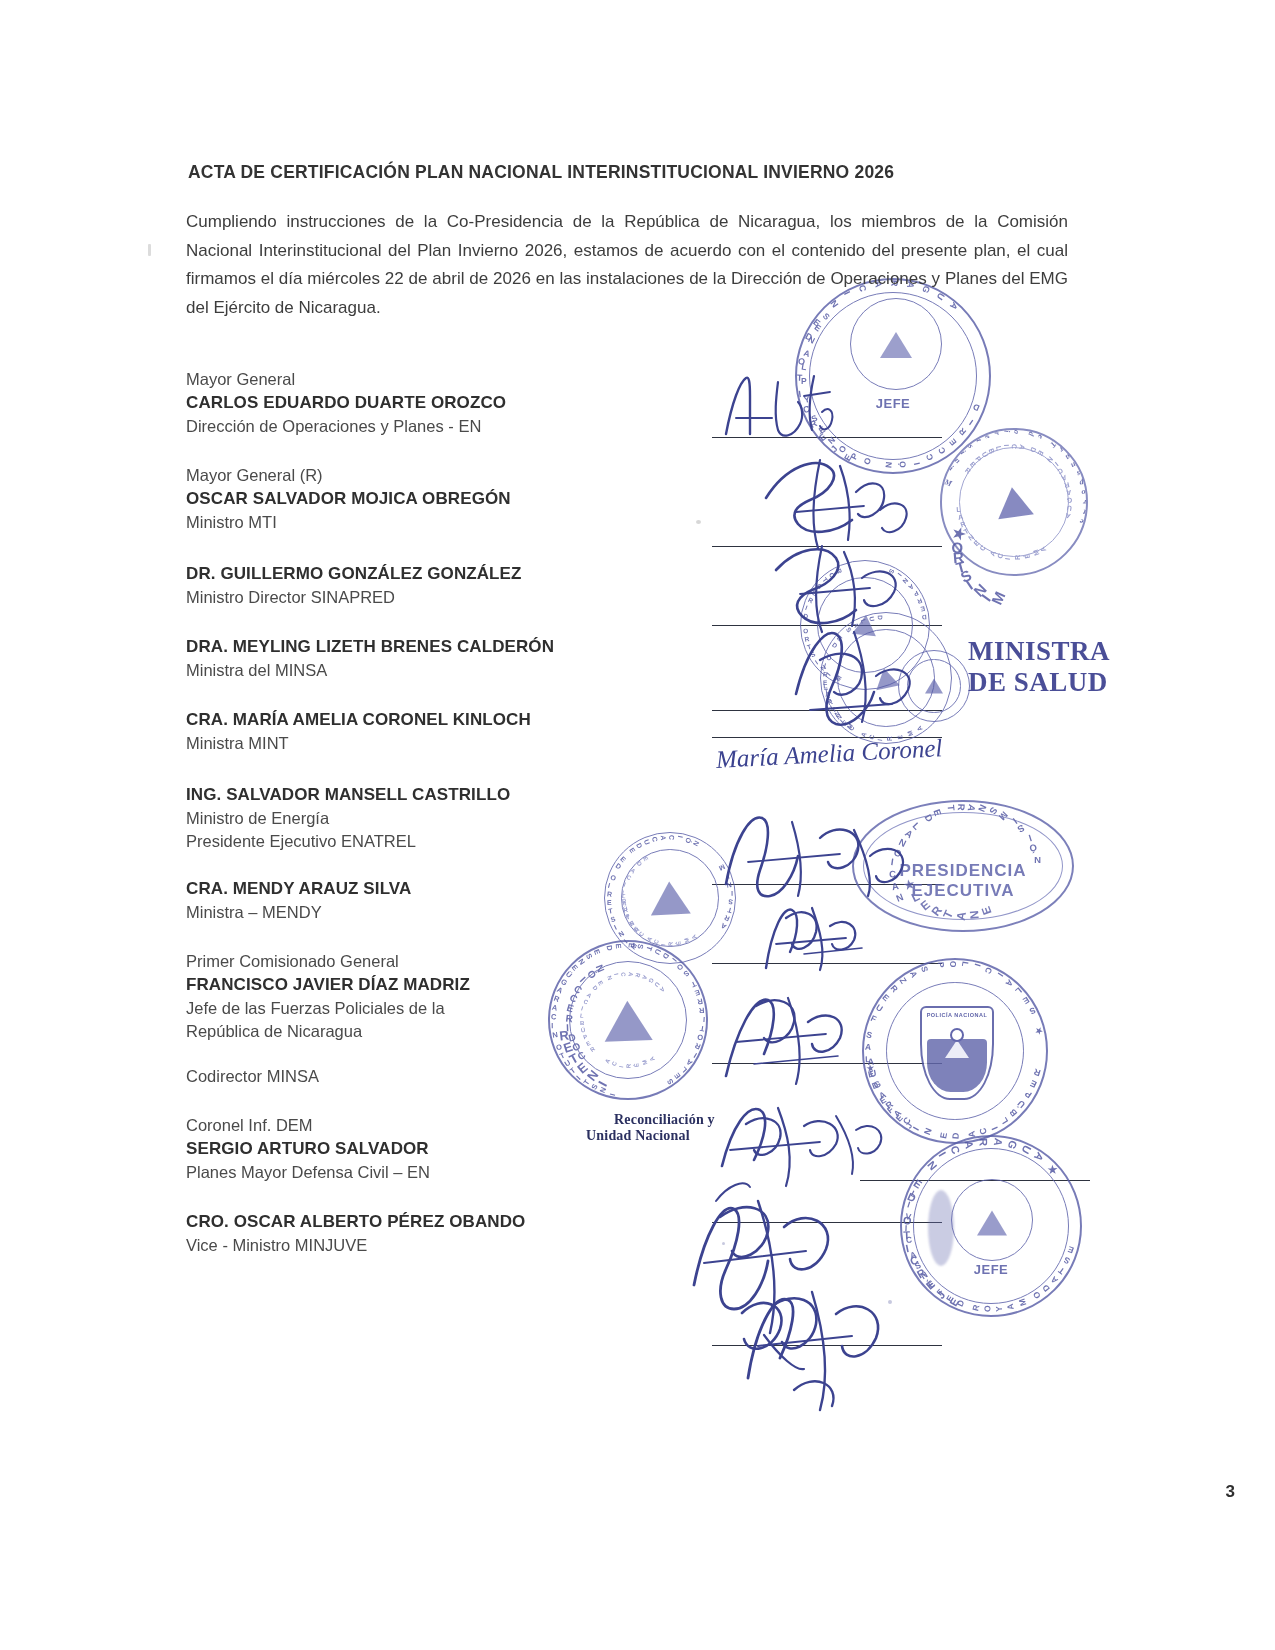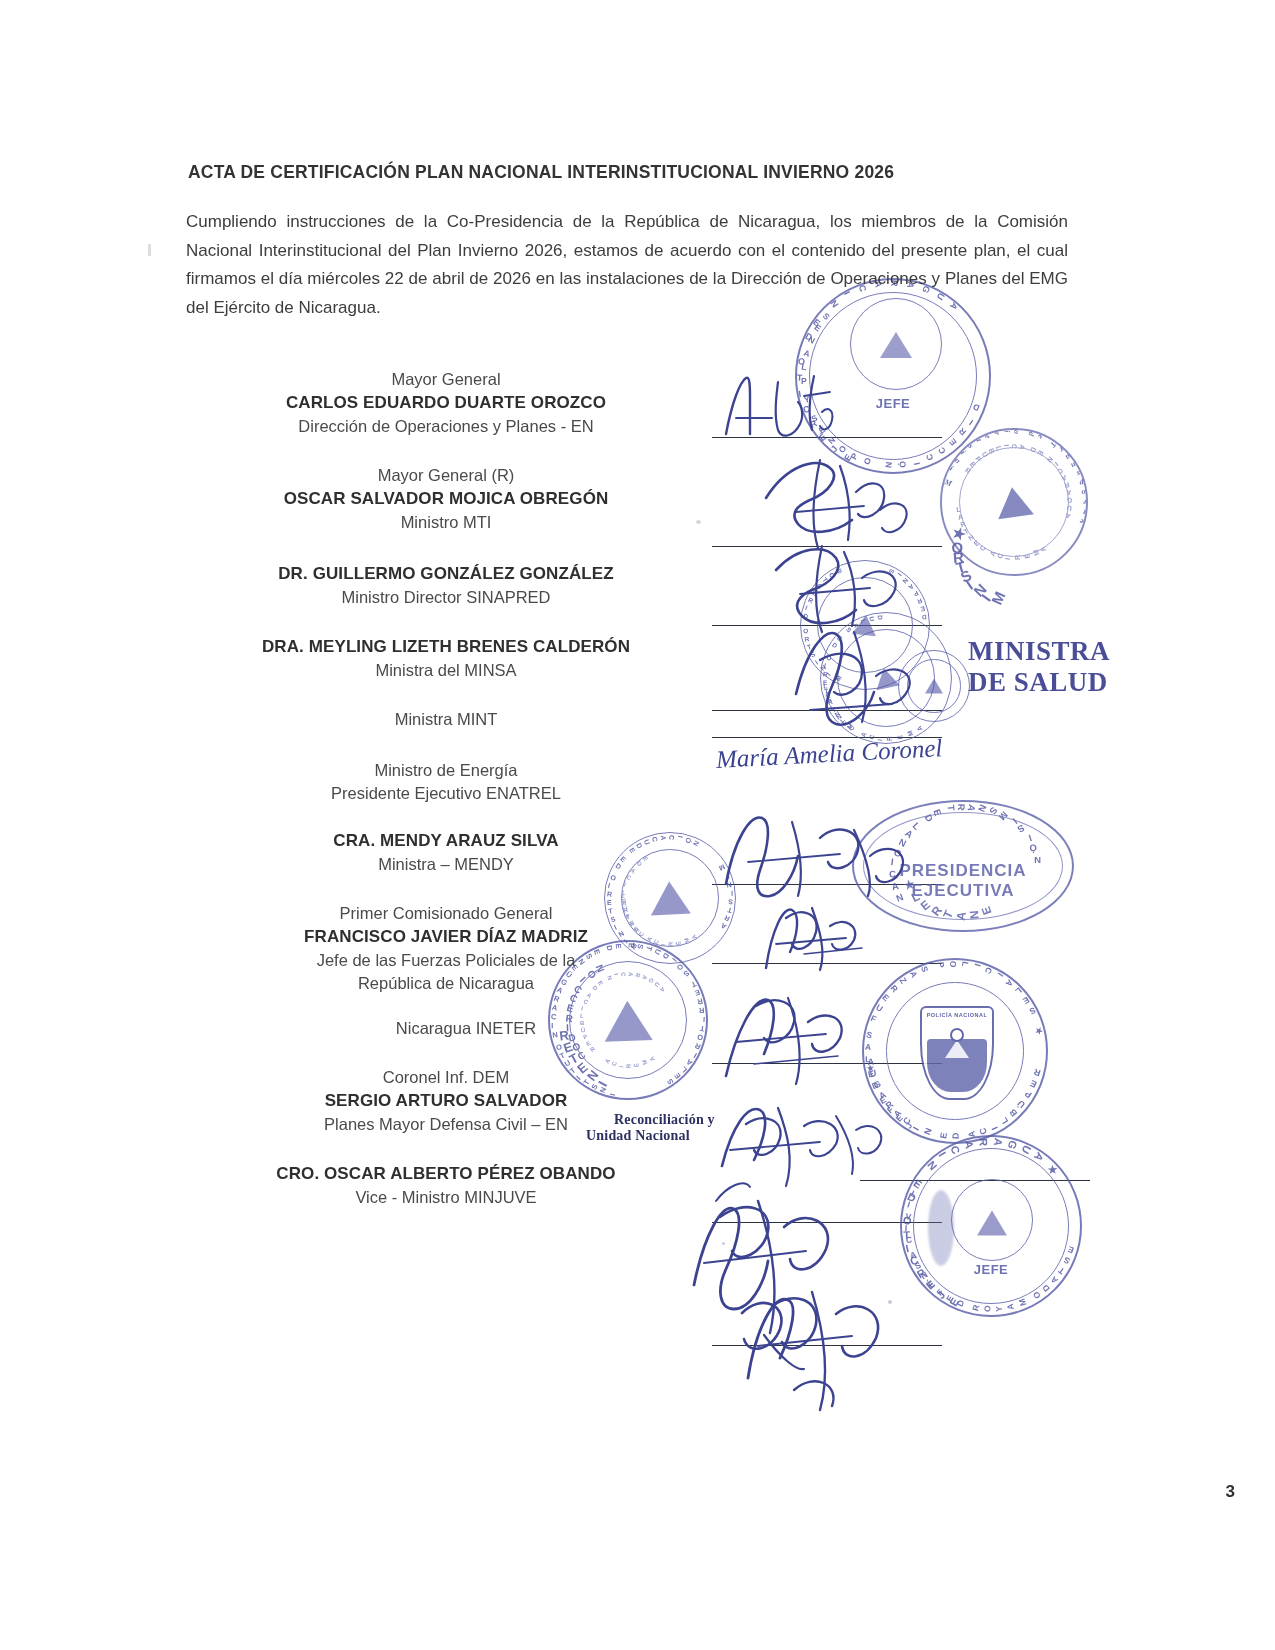--- a/index.html
+++ b/index.html
@@ -18,21 +18,21 @@
     position:absolute; left:188px; top:162px; width:880px;
     font-size:17.5px; font-weight:bold; letter-spacing:.2px;
     color:#333; z-index:6;
   }
   .para {
     position:absolute; left:186px; top:208px; width:882px;
     font-size:17px; line-height:28.5px; text-align:justify;
     color:#3d3d3d; z-index:6;
   }
 
-  .sig-list { position:absolute; left:186px; top:368px; width:520px; z-index:6;text-align:center; }
+  .sig-list { position:absolute; left:186px; top:368px; width:520px; z-index:6; }
   .sig-block { margin-bottom:20px; }
   .sig-block .rank    { font-size:16.5px; line-height:23px; color:#4a4a4a; }
   .sig-block .name    { font-size:17px; line-height:24px; font-weight:bold; color:#2f2f2f; letter-spacing:.1px; }
   .sig-block .role    { font-size:16.5px; line-height:23px; color:#4a4a4a; }
 
   .page-num {
     position:absolute; right:40px; bottom:148px;
     font-size:17px; font-weight:bold; color:#2f2f2f; z-index:6;
   }
 
@@ -797,38 +797,40 @@
     </div>
     <div class="sig-block" style="margin-bottom:26px;">
       <div class="name">DR. GUILLERMO GONZÁLEZ GONZÁLEZ</div>
       <div class="role">Ministro Director SINAPRED</div>
     </div>
     <div class="sig-block" style="margin-bottom:26px;">
       <div class="name">DRA. MEYLING LIZETH BRENES CALDERÓN</div>
       <div class="role">Ministra del MINSA</div>
     </div>
     <div class="sig-block" style="margin-bottom:28px;">
+      <div class="name">CRA. MARÍA AMELIA CORONEL KINLOCH</div>
       <div class="role">Ministra MINT</div>
     </div>
     <div class="sig-block" style="margin-bottom:24px;">
+      <div class="name">ING. SALVADOR MANSELL CASTRILLO</div>
       <div class="role">Ministro de Energía</div>
       <div class="role">Presidente Ejecutivo ENATREL</div>
     </div>
     <div class="sig-block" style="margin-bottom:26px;">
       <div class="name">CRA. MENDY ARAUZ SILVA</div>
       <div class="role"> Ministra – MENDY</div>
     </div>
     <div class="sig-block" style="margin-bottom:22px;">
       <div class="rank">Primer Comisionado General</div>
       <div class="name">FRANCISCO JAVIER DÍAZ MADRIZ</div>
       <div class="role">Jefe de las Fuerzas Policiales de la</div>
       <div class="role">República de Nicaragua</div>
     </div>
     <div class="sig-block" style="margin-bottom:26px; width:560px;">
-      <div class="role">Nicaragua INETER</div>
+      <div class="role">Codirector MINSA</div>
     </div>
     <div class="sig-block" style="margin-bottom:26px;">
       <div class="rank">Coronel Inf. DEM</div>
       <div class="name">SERGIO ARTURO SALVADOR</div>
       <div class="role">Planes Mayor Defensa Civil – EN</div>
     </div>
     <div class="sig-block">
       <div class="name">CRO. OSCAR ALBERTO PÉREZ OBANDO</div>
       <div class="role">Vice - Ministro MINJUVE</div>
     </div>

